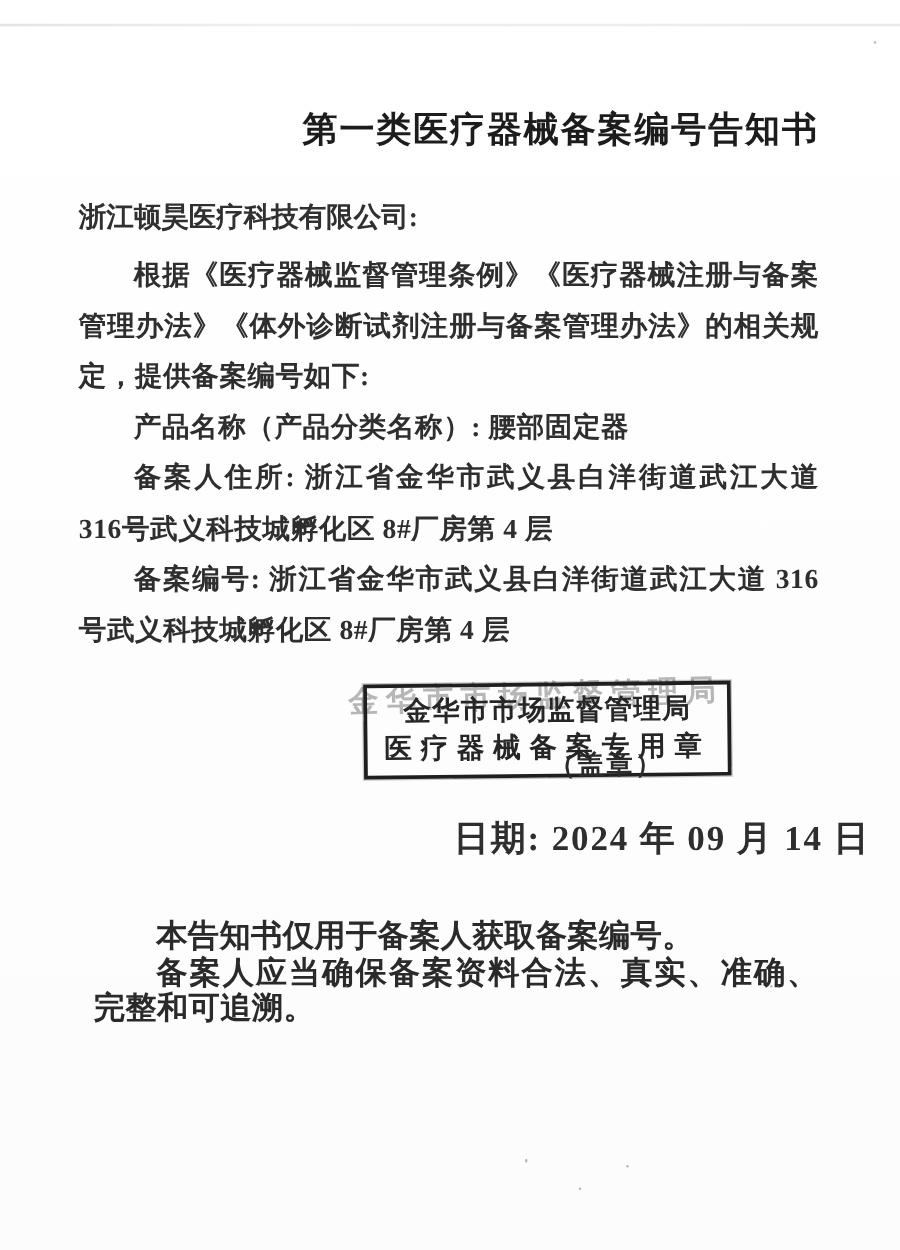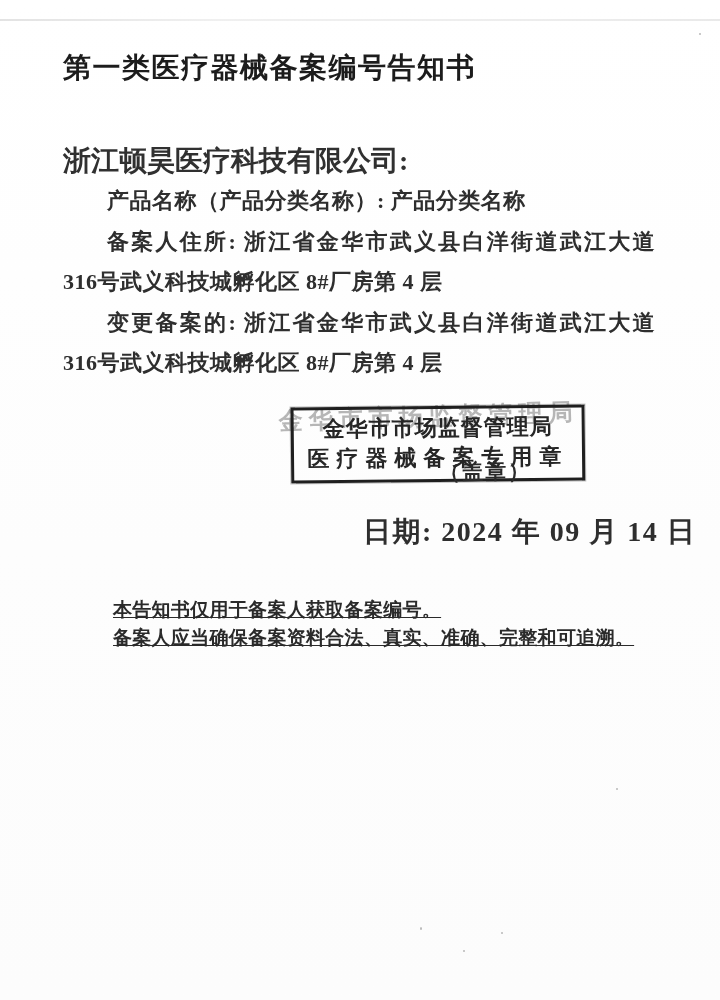--- a/index.html
+++ b/index.html
@@ -31,32 +31,32 @@
     background: #b9b9b9;
     border-radius: 50%;
   }
   .content {
     position: absolute;
     top: 0;
     left: 63px;
     width: 592px;
   }
   .doc-title {
-    margin-top: 48px;
-    text-align: left;
+    margin-top: 84px;
+    text-align: right;
     font-family: "Liberation Sans", "DejaVu Sans", sans-serif;
     font-size: 28px;
     font-weight: bold;
     letter-spacing: 1.5px;
     color: #1c1c1c;
     line-height: 40px;
   }
   .addressee {
-    margin-top: 53px;
-    font-size: 28px;
+    margin-top: 30px;
+    font-size: 22px;
     line-height: 40px;
     font-weight: 600;
     color: #303030;
     font-family: Liberation Serif, serif;
   }
   .body-par {
     margin: 0;
     font-size: 22px;
     line-height: 40.5px;
     letter-spacing: 0.5px;
@@ -140,28 +140,27 @@
     letter-spacing: 1.5px;
     color: #2e2e2e;
     white-space: nowrap;
   }
   .footer-notes {
     margin-top: 48px;
     padding-left: 12px;
   }
   .footer-par {
     margin: 0;
-    font-size: 19px;
+    font-size: 25px;
     line-height: 28.5px;
     text-indent: 2em;
     text-align: justify;
     font-weight: 600;
     letter-spacing: 0.3px;
     color: #2a2a2a;
-    text-decoration: underline;
   }
 </style>
 </head>
 <body>
 
 <div class="page">
 
   <div class="scan-fold-line"></div>
 
   <div class="speck" style="left:699px;top:33px;width:2px;height:2px;"></div>
@@ -169,27 +168,28 @@
   <div class="speck" style="left:420px;top:927px;width:2px;height:3px;"></div>
   <div class="speck" style="left:463px;top:950px;width:2px;height:2px;"></div>
   <div class="speck" style="left:616px;top:788px;width:2px;height:2px;"></div>
 
   <div class="content">
 
     <div class="doc-title">第一类医疗器械备案编号告知书</div>
 
     <div class="addressee">浙江顿昊医疗科技有限公司:</div>
 
-
-
-    <p class="body-par field"><span>产品名称（产品分类名称）: </span><span>产品分类名称</span></p>
+    <p class="body-par intro">根据《医疗器械监督管理条例》《医疗器械注册与备案管理办法》《体外诊断试剂注册与备案管理办法》的相关规定，提供备案编号如下:</p>
+
+
+    <p class="body-par field"><span>产品名称（产品分类名称）: </span><span>腰部固定器</span></p>
 
     <p class="body-par field"><span>备案人住所: </span><span class="hang">浙江省金华市武义县白洋街道武江大道 316号武义科技城孵化区 8#厂房第 4 层</span></p>
 
-    <p class="body-par field"><span>变更备案的: </span><span class="hang">浙江省金华市武义县白洋街道武江大道 316号武义科技城孵化区 8#厂房第 4 层</span></p>
+    <p class="body-par field"><span>备案编号: </span><span class="hang">浙江省金华市武义县白洋街道武江大道 316号武义科技城孵化区 8#厂房第 4 层</span></p>
 
     <div class="stamp-wrap">
       <div class="stamp-ghost">金华市市场监督管理局</div>
       <div class="stamp-box">
         <div class="stamp-line1">金华市市场监督管理局</div>
         <div class="stamp-line2">医疗器械备案专用章</div>
       </div>
       <div class="stamp-seal-note">（盖章）</div>
     </div>
 

